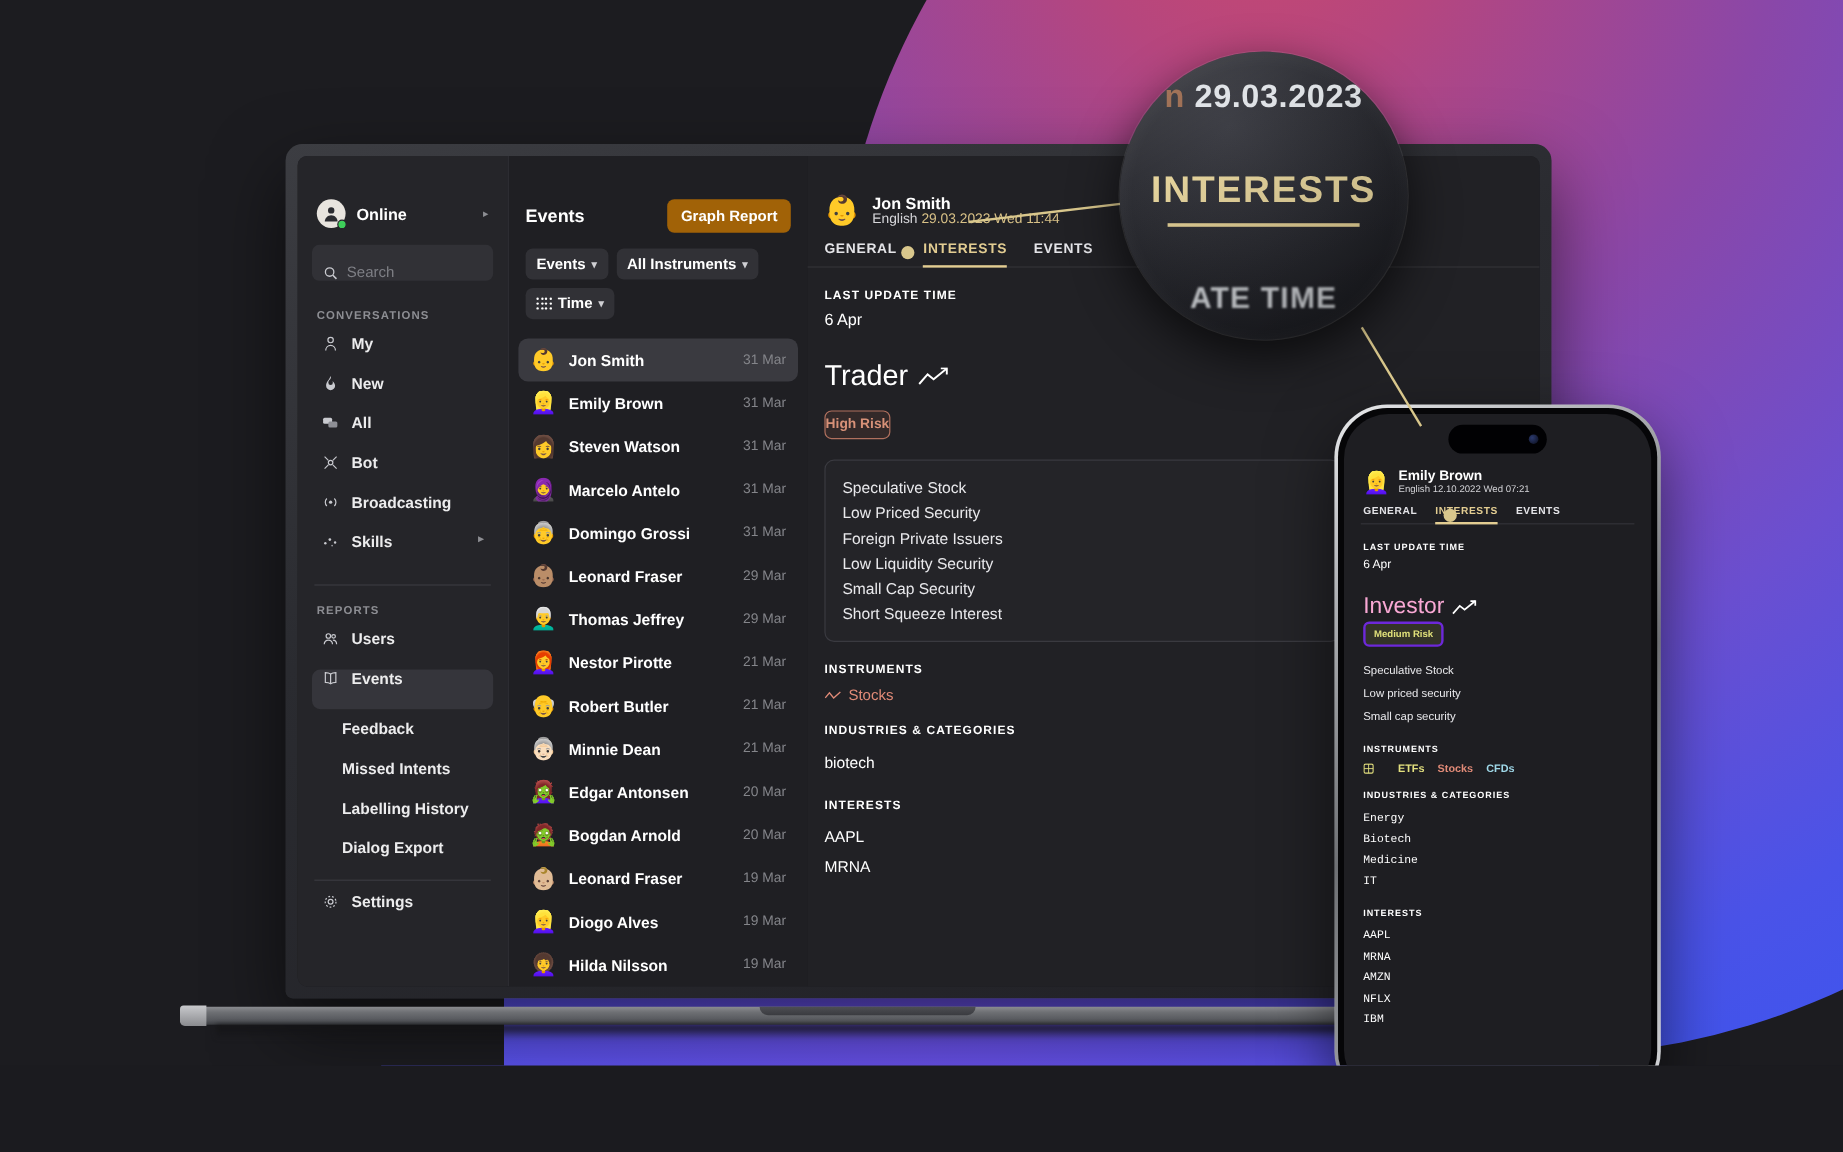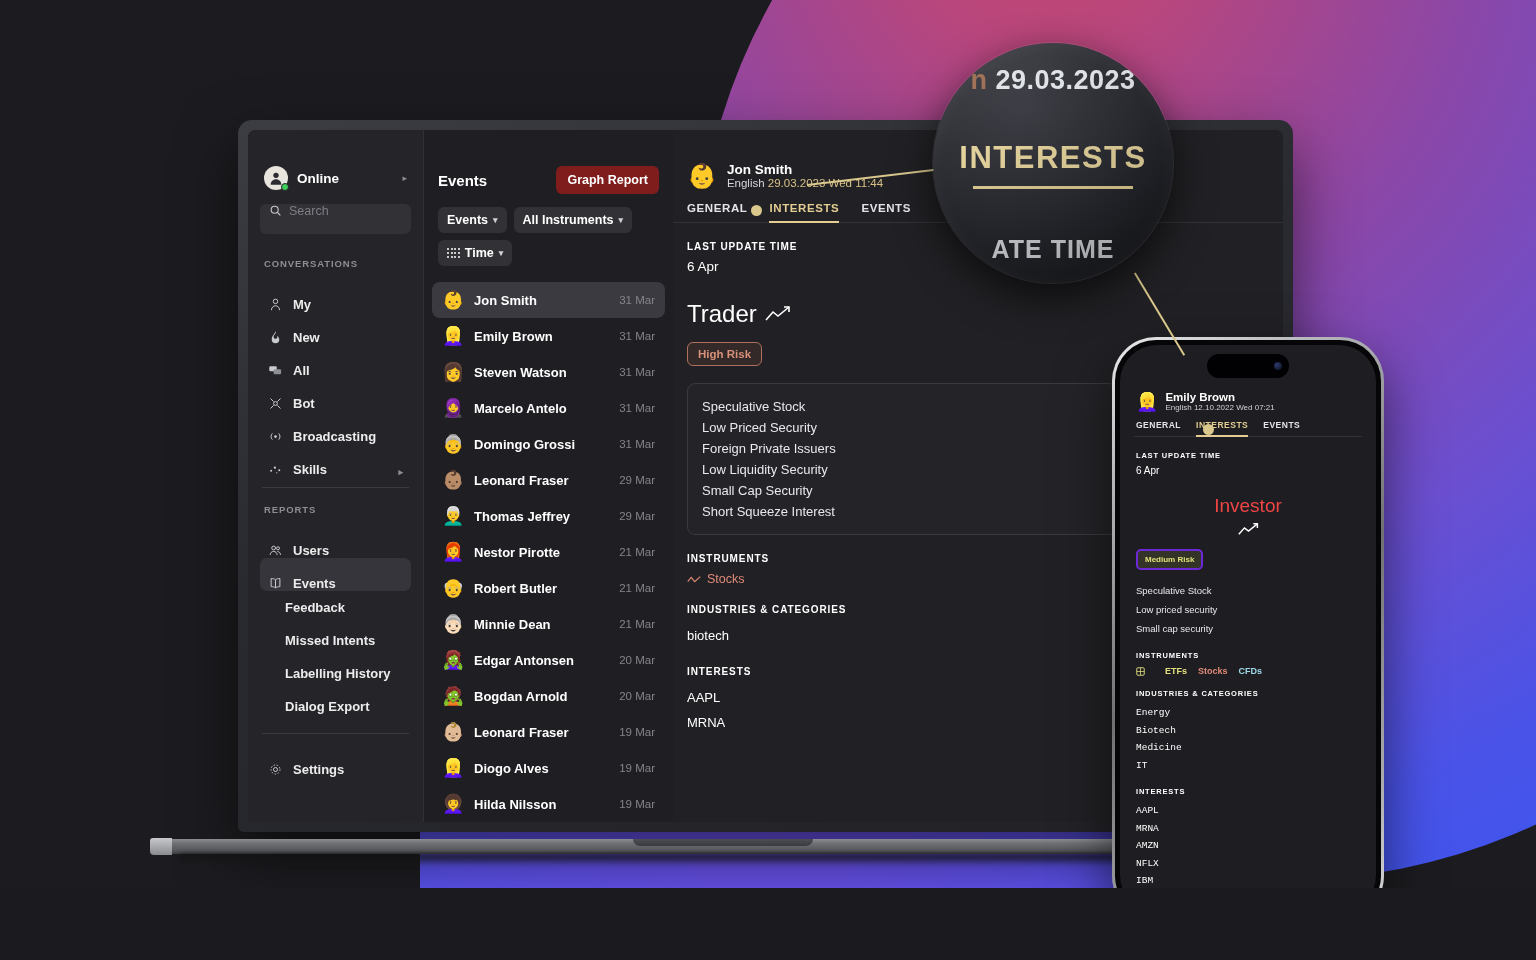--- a/index.html
+++ b/index.html
@@ -90,35 +90,35 @@
   .sb-avatar svg { width: 16px; height: 16px; }
   .sb-avatar .dot {
     position: absolute; right: -1px; bottom: -1px; width: 8px; height: 8px;
     border-radius: 50%; background: #3ecf5a; border: 1.5px solid #252529;
   }
   .sb-user-label { color: #fff; font-size: 13.5px; font-weight: bold; flex: 1; }
   .sb-caret { color: #8d8e93; font-size: 9px; }
 
   .sb-search {
     background: #313136; border-radius: 6px; height: 30px;
-    display: flex; align-items: flex-start; gap: 7px; padding: 0 9px; margin-bottom: 18px;
+    display: flex; align-items: flex-end; gap: 7px; padding: 0 9px; margin-bottom: 18px;
   }
   .sb-search input {
     background: transparent; border: none; outline: none;
     color: #e7e7ea; font-size: 12.5px; font-family: inherit; width: 100%;
   }
   .sb-search input::placeholder { color: #7e7f85; }
   .sb-search svg { width: 13px; height: 13px; flex: 0 0 13px; }
 
   .sb-section-title {
     color: #8d8e93; font-size: 9.5px; font-weight: bold; letter-spacing: .9px;
     padding: 6px 4px 10px 4px;
   }
   .sb-item {
-    display: flex; align-items: flex-end; gap: 10px;
+    display: flex; align-items: flex-start; gap: 10px;
     height: 33px; padding: 0 8px; border-radius: 7px;
     color: #ececed; font-size: 13px; font-weight: bold; cursor: default;
   }
   .sb-item.active { background: #35353b; }
   .sb-item .ico { width: 15px; height: 15px; flex: 0 0 15px; display:flex; align-items:center; justify-content:center; }
   .sb-item .lbl { flex: 1; }
   .sb-item .chev { color: #8d8e93; font-size: 9px; }
   .sb-sub {
     color: #ececed; font-size: 13px; font-weight: bold;
     height: 33px; display: flex; align-items: center; padding-left: 25px;
@@ -127,21 +127,21 @@
 
   
   .evcol {
     width: 250px; flex: 0 0 250px; background: #1f1f23;
     border-left: 1px solid #303036;
     display: flex; flex-direction: column;
   }
   .ev-head { display: flex; align-items: center; justify-content: space-between; padding: 36px 14px 0 14px; }
   .ev-title { color: #fff; font-size: 15px; font-weight: bold; }
   .ev-graph-btn {
-    background: #7f1d1d; color: #fff; font-size: 12.5px; font-weight: bold;
+    background: #a16207; color: #fff; font-size: 12.5px; font-weight: bold;
     border-radius: 6px; padding: 7px 11px; cursor: pointer;
   }
   .ev-filters { display: flex; flex-wrap: wrap; gap: 7px; padding: 13px 14px 10px 14px; }
   .chip {
     background: #313136; color: #fff; font-size: 12.5px; font-weight: bold;
     border-radius: 6px; padding: 6px 9px; display: flex; align-items: center; gap: 5px;
     cursor: pointer;
   }
   .chip .cv { font-size: 9px; color: #cfcfd3; }
   .dots-ico { display: grid; grid-template-columns: repeat(4, 2px); gap: 1.6px; }
@@ -172,21 +172,21 @@
   .dt-tab.active { color: #e3cd92; }
   .dt-tab.active::after {
     content: ''; position: absolute; left: 0; right: 0; bottom: -1px; height: 2px; background: #e3cd92;
   }
   .dt-body { padding: 18px 14px 0 14px; }
   .lbl-cap { color: #fff; font-size: 10px; font-weight: bold; letter-spacing: .9px; }
   .val-txt { color: #fff; font-size: 13.5px; margin-top: 7px; }
   .dt-role { color: #fff; font-size: 24px; font-weight: normal; margin: 26px 0 14px 0; display: flex; align-items: center; gap: 8px; }
   .risk-badge {
     display: inline-block; border: 1px solid #b0705e; color: #d79178;
-    font-size: 11.5px; font-weight: bold; border-radius: 6px; padding: 5px 10px;
+    font-size: 11.5px; font-weight: bold; border-radius: 6px; padding: 5px 0;
     background: rgba(180,95,70,.12);
   }
   .tag-box {
     margin-top: 17px; border: 1px solid #3a3a40; border-radius: 8px;
     padding: 12px 14px; background: #242428; width: 430px;
   }
   .tag-box div { color: #e9e9ec; font-size: 13px; line-height: 21px; }
   .sec { margin-top: 18px; }
   .sec .lbl-cap { display: block; margin-bottom: 8px; }
   .inst-line { display: flex; align-items: center; gap: 6px; color: #e08a77; font-size: 12.5px; }
@@ -218,21 +218,21 @@
   .ph-user .av { font-size: 18px; line-height: 20px; }
   .ph-name { color: #fff; font-size: 11.5px; font-weight: bold; }
   .ph-meta { color: #d2d2d6; font-size: 8px; }
   .ph-tabs { display: flex; gap: 15px; border-bottom: 1px solid #323238; padding: 0 2px; }
   .ph-tab { font-size: 8.5px; font-weight: bold; letter-spacing: .5px; color: #e4e4e8; padding-bottom: 6px; position: relative; cursor: pointer; }
   .ph-tab.active { color: #e3cd92; }
   .ph-tab.active::after { content:''; position:absolute; left:0; right:0; bottom:-1px; height:2px; background:#e3cd92; }
   .ph-body { padding: 14px 2px 0 2px; }
   .ph-cap { color: #fff; font-size: 7.5px; font-weight: bold; letter-spacing: .8px; }
   .ph-val { color: #fff; font-size: 10px; margin-top: 5px; }
-  .ph-role { color: #ef4444; font-size: 19px; margin: 19px 0 12px 0; display: flex; align-items: center; gap: 6px; flex-direction: column; }
+  .ph-role { color: #f9a8d4; font-size: 19px; margin: 19px 0 1px 0; display: flex; align-items: center; gap: 6px; }
   .ph-risk {
     display: inline-block; border: 2px solid #6d28d9; color: #e0e07a;
     background: rgba(150,150,70,.18);
     font-size: 8px; font-weight: bold; border-radius: 5px; padding: 4px 7px;
   }
   .ph-tag { color: #e9e9ec; font-size: 9.5px; line-height: 19px; }
   .ph-sec { margin-top: 13px; }
   .ph-sec .ph-cap { display: block; margin-bottom: 6px; }
   .ph-insts { display: flex; align-items: center; gap: 11px; font-size: 9px; font-weight: bold; }
   .ph-insts .i-etf { color: #e3e07e; display: flex; align-items: center; gap: 20px; }

